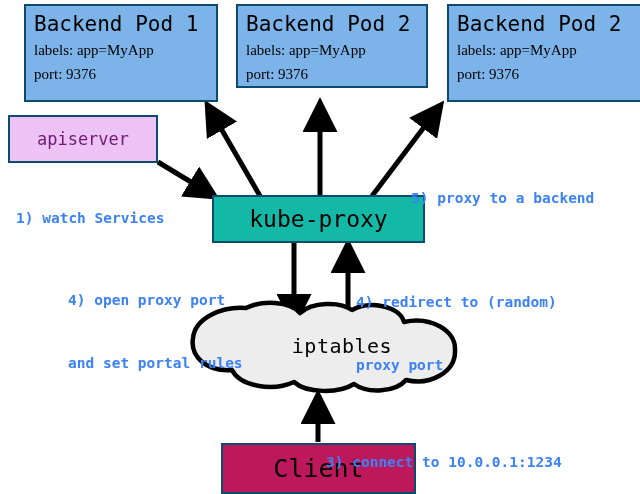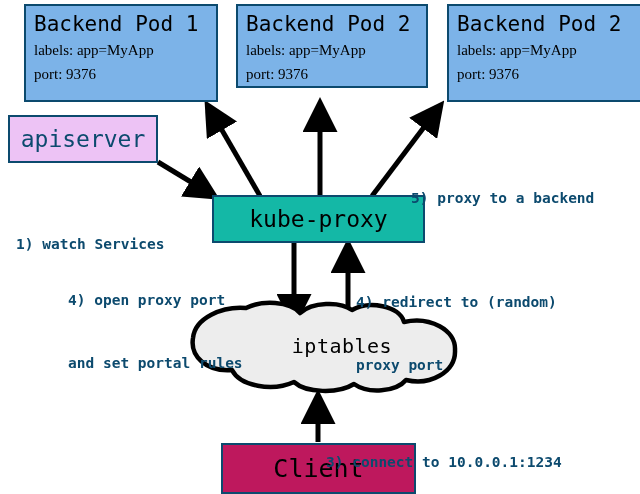--- a/index.html
+++ b/index.html
@@ -46,22 +46,22 @@
     white-space: nowrap;
     font-family: Liberation Serif, serif;
   }
   .apiserver {
     background: #edc3f5;
     display: flex;
     align-items: center;
     justify-content: center;
   }
   .apiserver-label {
-    font-size: 23px;
-    color: #0c4a6e;
+    font-size: 17px;
+    color: #701a75;
   }
   .kubeproxy {
     background: #14b8a6;
     display: flex;
     align-items: center;
     justify-content: center;
   }
   .kubeproxy-label {
     font-size: 23px;
     color: #000;
@@ -91,21 +91,21 @@
     justify-content: center;
     font-size: 20px;
     color: #000;
     letter-spacing: 0.5px;
   }
   .step-label {
     position: absolute;
     font-size: 14.5px;
     font-weight: bold;
     line-height: 21px;
-    color: #0c4a6e;
+    color: #3b82f6;
     white-space: pre;
     z-index: 3;
     letter-spacing: 0px;
   }
 </style>
 </head>
 <body>
 
 <div id="canvas">
 
@@ -186,21 +186,21 @@
   </div>
 
   <div class="cloud-wrap" style="left:192px; top:305px; width:268px; height:82px;">
     <div class="cloud-label">iptables</div>
   </div>
 
   <div class="node client" style="left:221px; top:443px; width:195px; height:51px;">
     <span class="client-label">Client</span>
   </div>
 
-  <div class="step-label" style="left:16px; top:192px;">
+  <div class="step-label" style="left:16px; top:166px;">
     <div>1) watch Services</div>
   </div>
 
   <div class="step-label" style="left:68px; top:248px;">
     <div>4) open proxy port</div>
     <div>and set portal rules</div>
   </div>
 
   <div class="step-label" style="left:326px; top:410px;">
     <div>3) connect to 10.0.0.1:1234</div>

